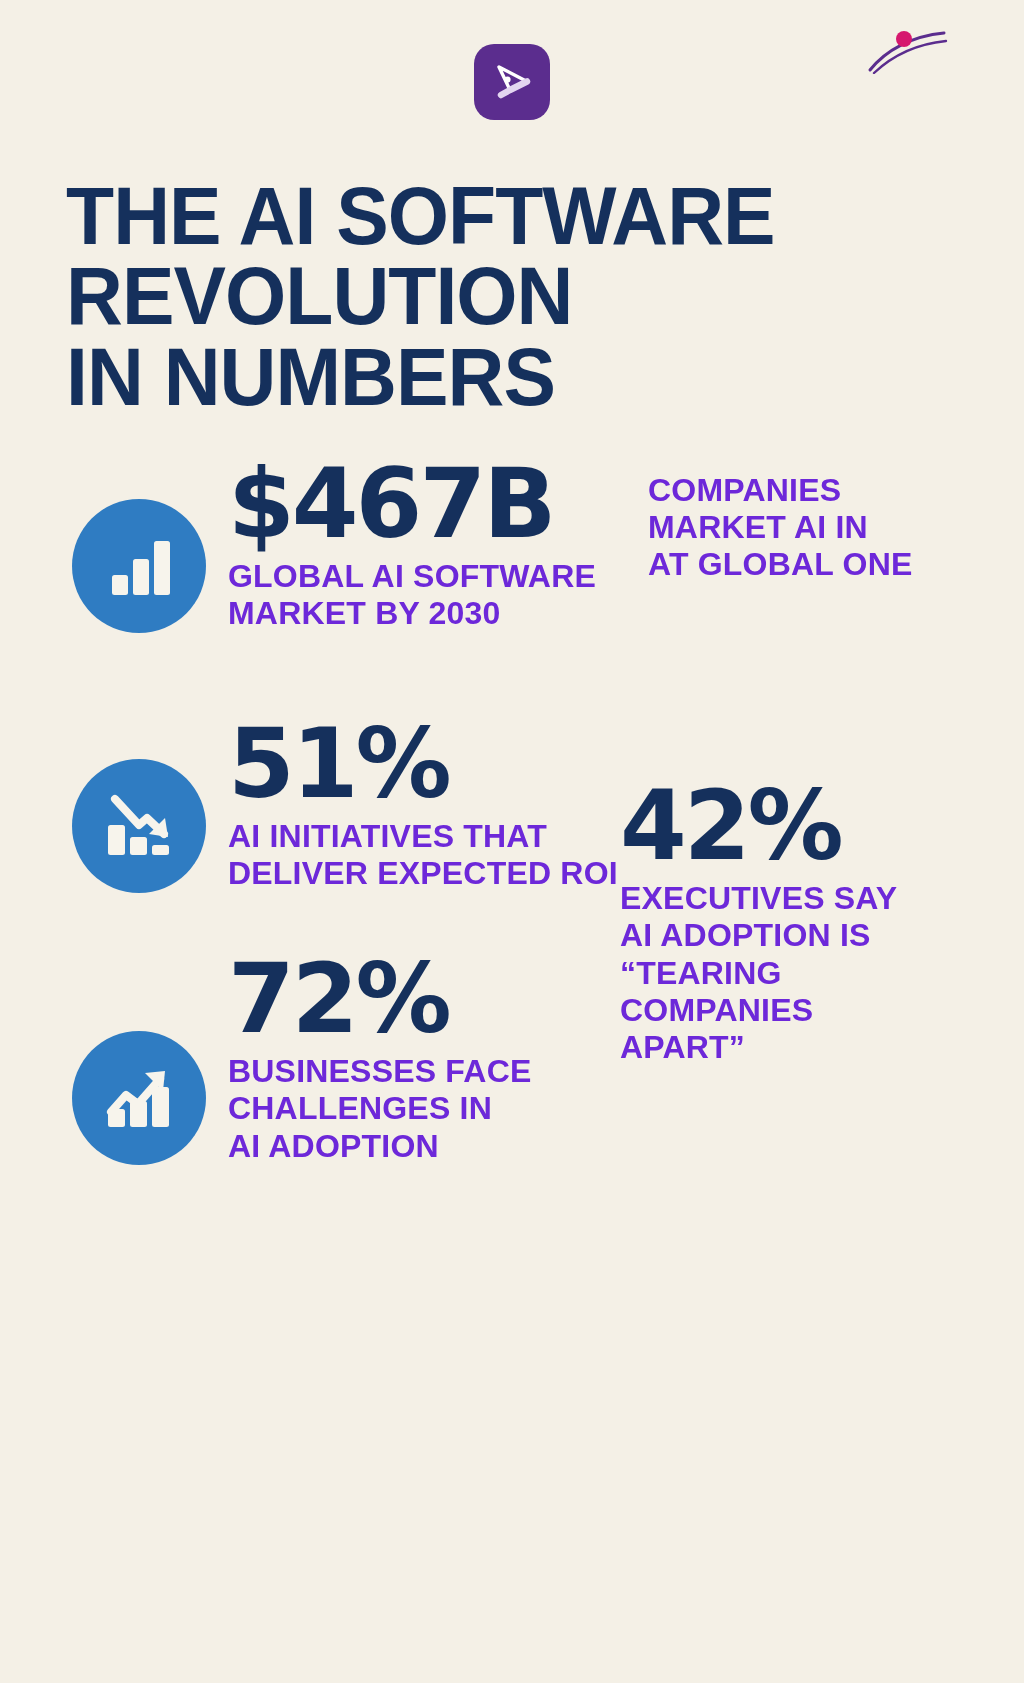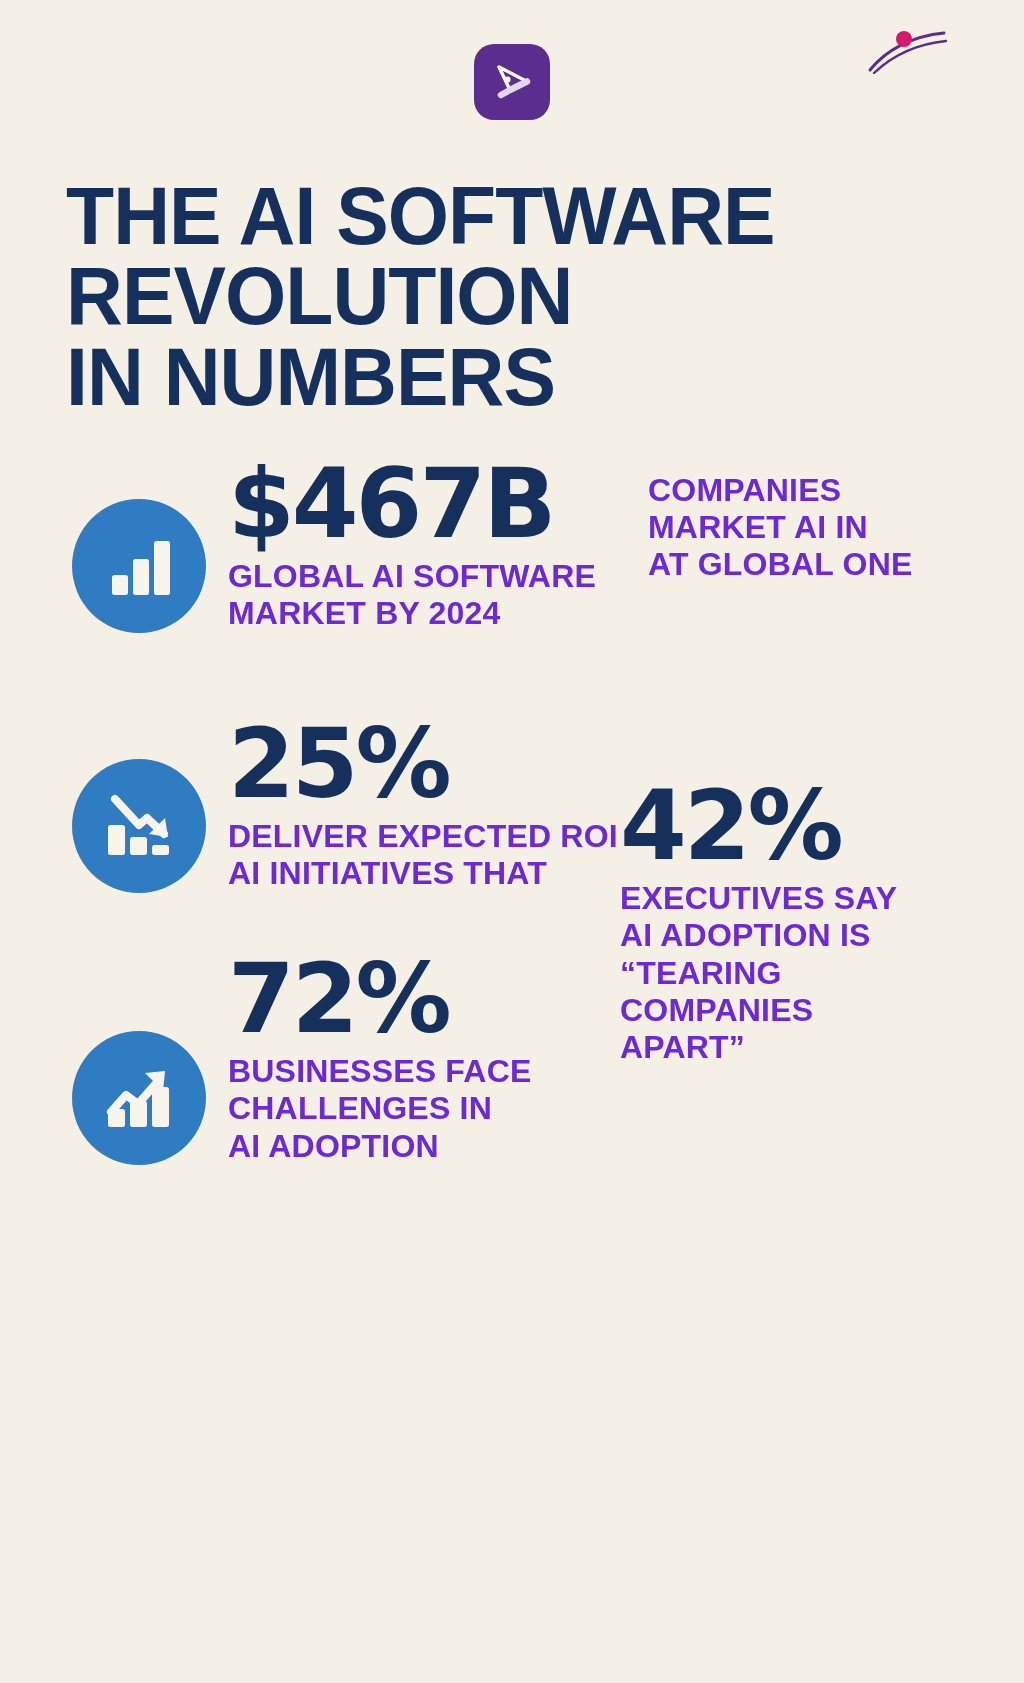--- a/index.html
+++ b/index.html
@@ -162,21 +162,21 @@
       <svg width="78" height="78" viewBox="0 0 78 78" aria-hidden="true">
         <rect x="12" y="48" width="16" height="20" rx="2.5" fill="#f7f4ec"></rect>
         <rect x="33" y="32" width="16" height="36" rx="2.5" fill="#f7f4ec"></rect>
         <rect x="54" y="14" width="16" height="54" rx="2.5" fill="#f7f4ec"></rect>
       </svg>
     </div>
     <div class="stat-text">
       <div class="big-number">$467B</div>
       <div class="caption">
         <span>GLOBAL AI SOFTWARE</span>
-        <span>MARKET BY 2024</span>
+        <span>MARKET BY 2030</span>
       </div>
     </div>
   </div>
 
   <div class="stat no-icon" id="stat-using">
     <div class="stat-text">
       <div class="caption">
         <span>COMPANIES</span>
         <span>MARKET AI IN</span>
         <span>AT GLOBAL ONE</span>
@@ -188,24 +188,24 @@
     <div class="icon-circle">
       <svg width="82" height="82" viewBox="0 0 82 82" aria-hidden="true">
         <rect x="10" y="40" width="17" height="30" rx="2.5" fill="#f7f4ec"></rect>
         <rect x="32" y="52" width="17" height="18" rx="2.5" fill="#f7f4ec"></rect>
         <rect x="54" y="60" width="17" height="10" rx="2.5" fill="#f7f4ec"></rect>
         <path d="M17 14 L41 40 L49 33 L66 49" fill="none" stroke="#f7f4ec" stroke-width="8" stroke-linecap="round" stroke-linejoin="round"></path>
         <path d="M67 33 L70 52 L51 49 Z" fill="#f7f4ec"></path>
       </svg>
     </div>
     <div class="stat-text">
-      <div class="big-number">25%</div>
-      <div class="caption">
+      <div class="big-number">51%</div>
+      <div class="caption">
+        <span>AI INITIATIVES THAT</span>
         <span>DELIVER EXPECTED ROI</span>
-        <span>AI INITIATIVES THAT</span>
       </div>
     </div>
   </div>
 
   <div class="stat no-icon" id="stat-tearing">
     <div class="stat-text">
       <div class="big-number">42%</div>
       <div class="caption">
         <span>EXECUTIVES SAY</span>
         <span>AI ADOPTION IS</span>

